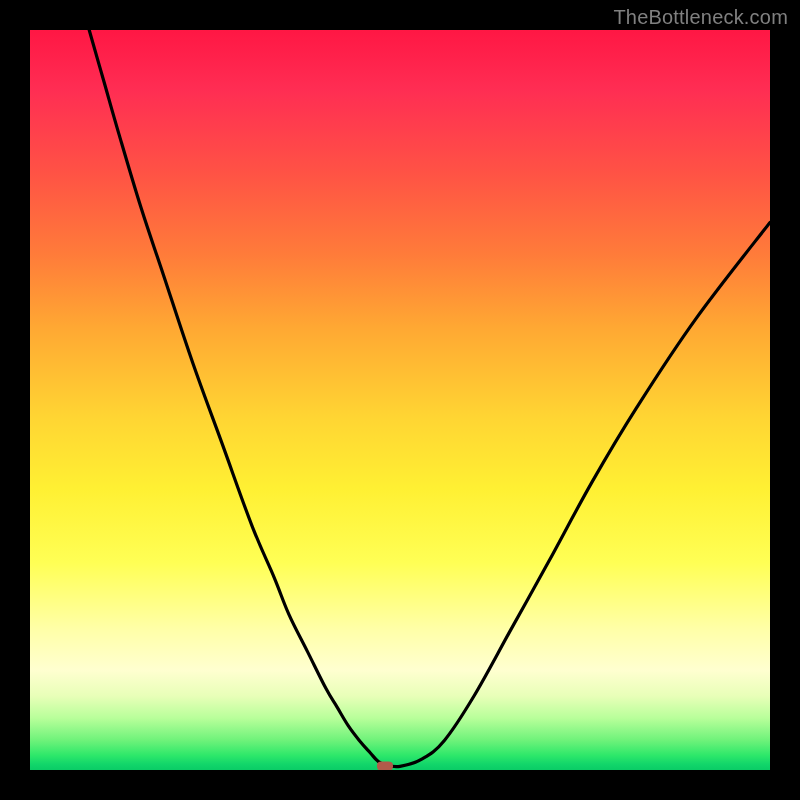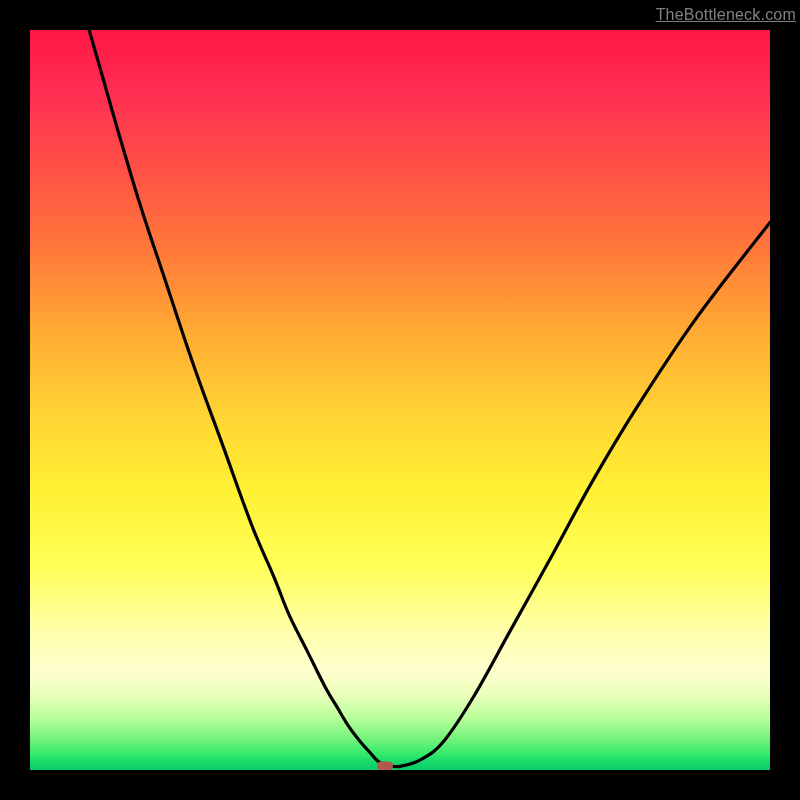--- a/index.html
+++ b/index.html
@@ -38,27 +38,26 @@
       #b8ff9a 93%,
       #6ef27a 96%,
       #2ee86a 98%,
       #12d66a 99.2%,
       #0acc66 100%
     );
   }
   .watermark {
     position: absolute;
     top: 6px;
-    right: 4px;
+    right: 12px;
     color: #808080;
-    font-size: 16px;
+    font-size: 20px;
     letter-spacing: 0.2px;
     font-weight: 400;
     z-index: 20;
-    text-decoration: underline;
   }
   svg.curve {
     position: absolute;
     inset: 0;
     width: 740px;
     height: 740px;
     z-index: 10;
   }
   .marker {
     position: absolute;

